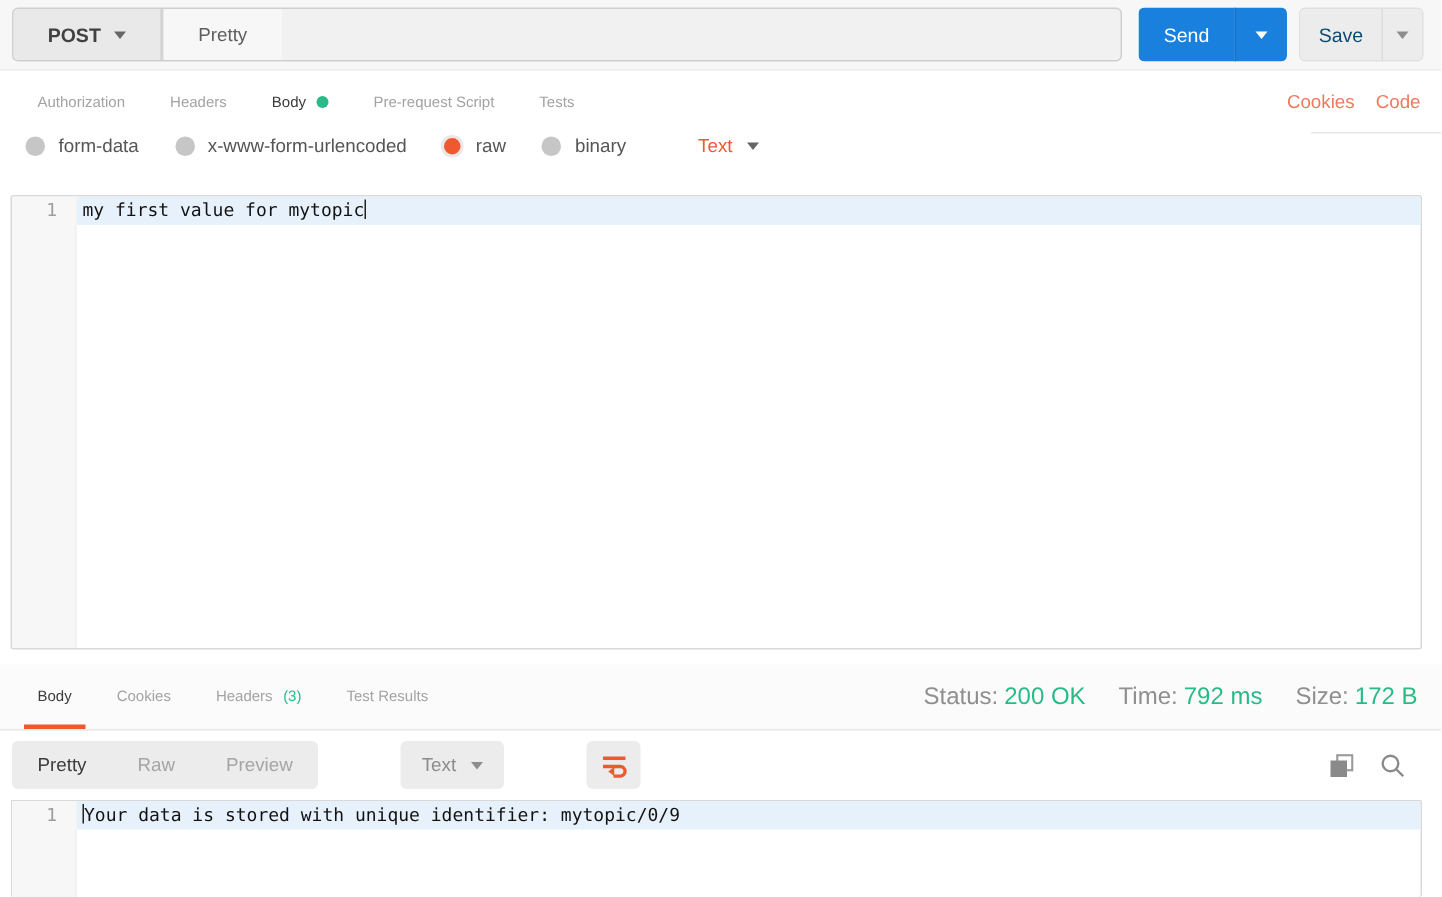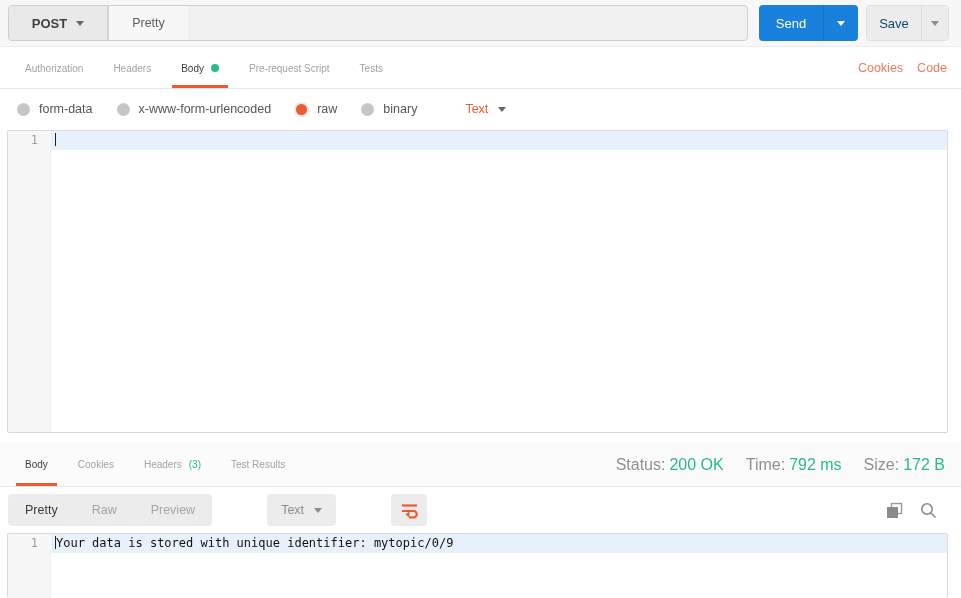--- a/index.html
+++ b/index.html
@@ -45,21 +45,21 @@
   .tab { position:relative; display:flex; align-items:center; gap:7px;
          padding:0 15px; font-size:10px; color:#a3a3a3; cursor:pointer; }
   .tab.active { color:#3c3c3c; }
   .tab.active::after { content:""; position:absolute; left:6px; right:6px; bottom:0;
                        height:3px; background:#f0582f; }
   .green-dot { width:8px; height:8px; border-radius:50%; background:#29bb87; display:inline-block; }
   .req-tabs-right { margin-left:auto; display:flex; align-items:center; gap:14px; padding-right:4px; }
   .link-orange { color:#ee7a5e; font-size:12.5px; cursor:pointer; }
 
   
-  .body-modes { position:absolute; left:0; top:90px; width:874px; height:38px;
+  .body-modes { position:absolute; left:0; top:78px; width:874px; height:38px;
                 background:#fff; display:flex; align-items:center; padding:0 17px; }
   .mode { display:flex; align-items:center; gap:9px; margin-right:24px; cursor:pointer; }
   .radio { width:13px; height:13px; border-radius:50%; background:#c6c6c6; }
   .radio.on { background:#f0582f; box-shadow:0 0 0 2px #e8e8e8; width:11px; height:11px; margin:1px; }
   .mode-label { font-size:12.5px; color:#555; }
   .fmt-select { display:flex; align-items:center; gap:10px; margin-left:24px; cursor:pointer; }
   .fmt-select .fmt-label { font-size:12.5px; color:#f0582f; }
 
   
   .editor { position:absolute; left:7px; width:941px; background:#fff;
@@ -169,21 +169,21 @@
     <div class="fmt-select">
       <span class="fmt-label">Text</span>
       <span class="caret"></span>
     </div>
   </div>
 
   <div class="editor" id="request-editor">
     <div class="gutter-bg"></div>
     <div class="code-line">
       <span class="ln">1</span>
-      <span class="code"><span class="cursor"></span></span>
+      <span class="code"><span>my first value for mytopic</span><span class="cursor"></span></span>
     </div>
   </div>
 
   <div class="resp-tabs">
     <div class="tab active">
       <span>Body</span>
     </div>
     <div class="tab">
       <span>Cookies</span>
     </div>

